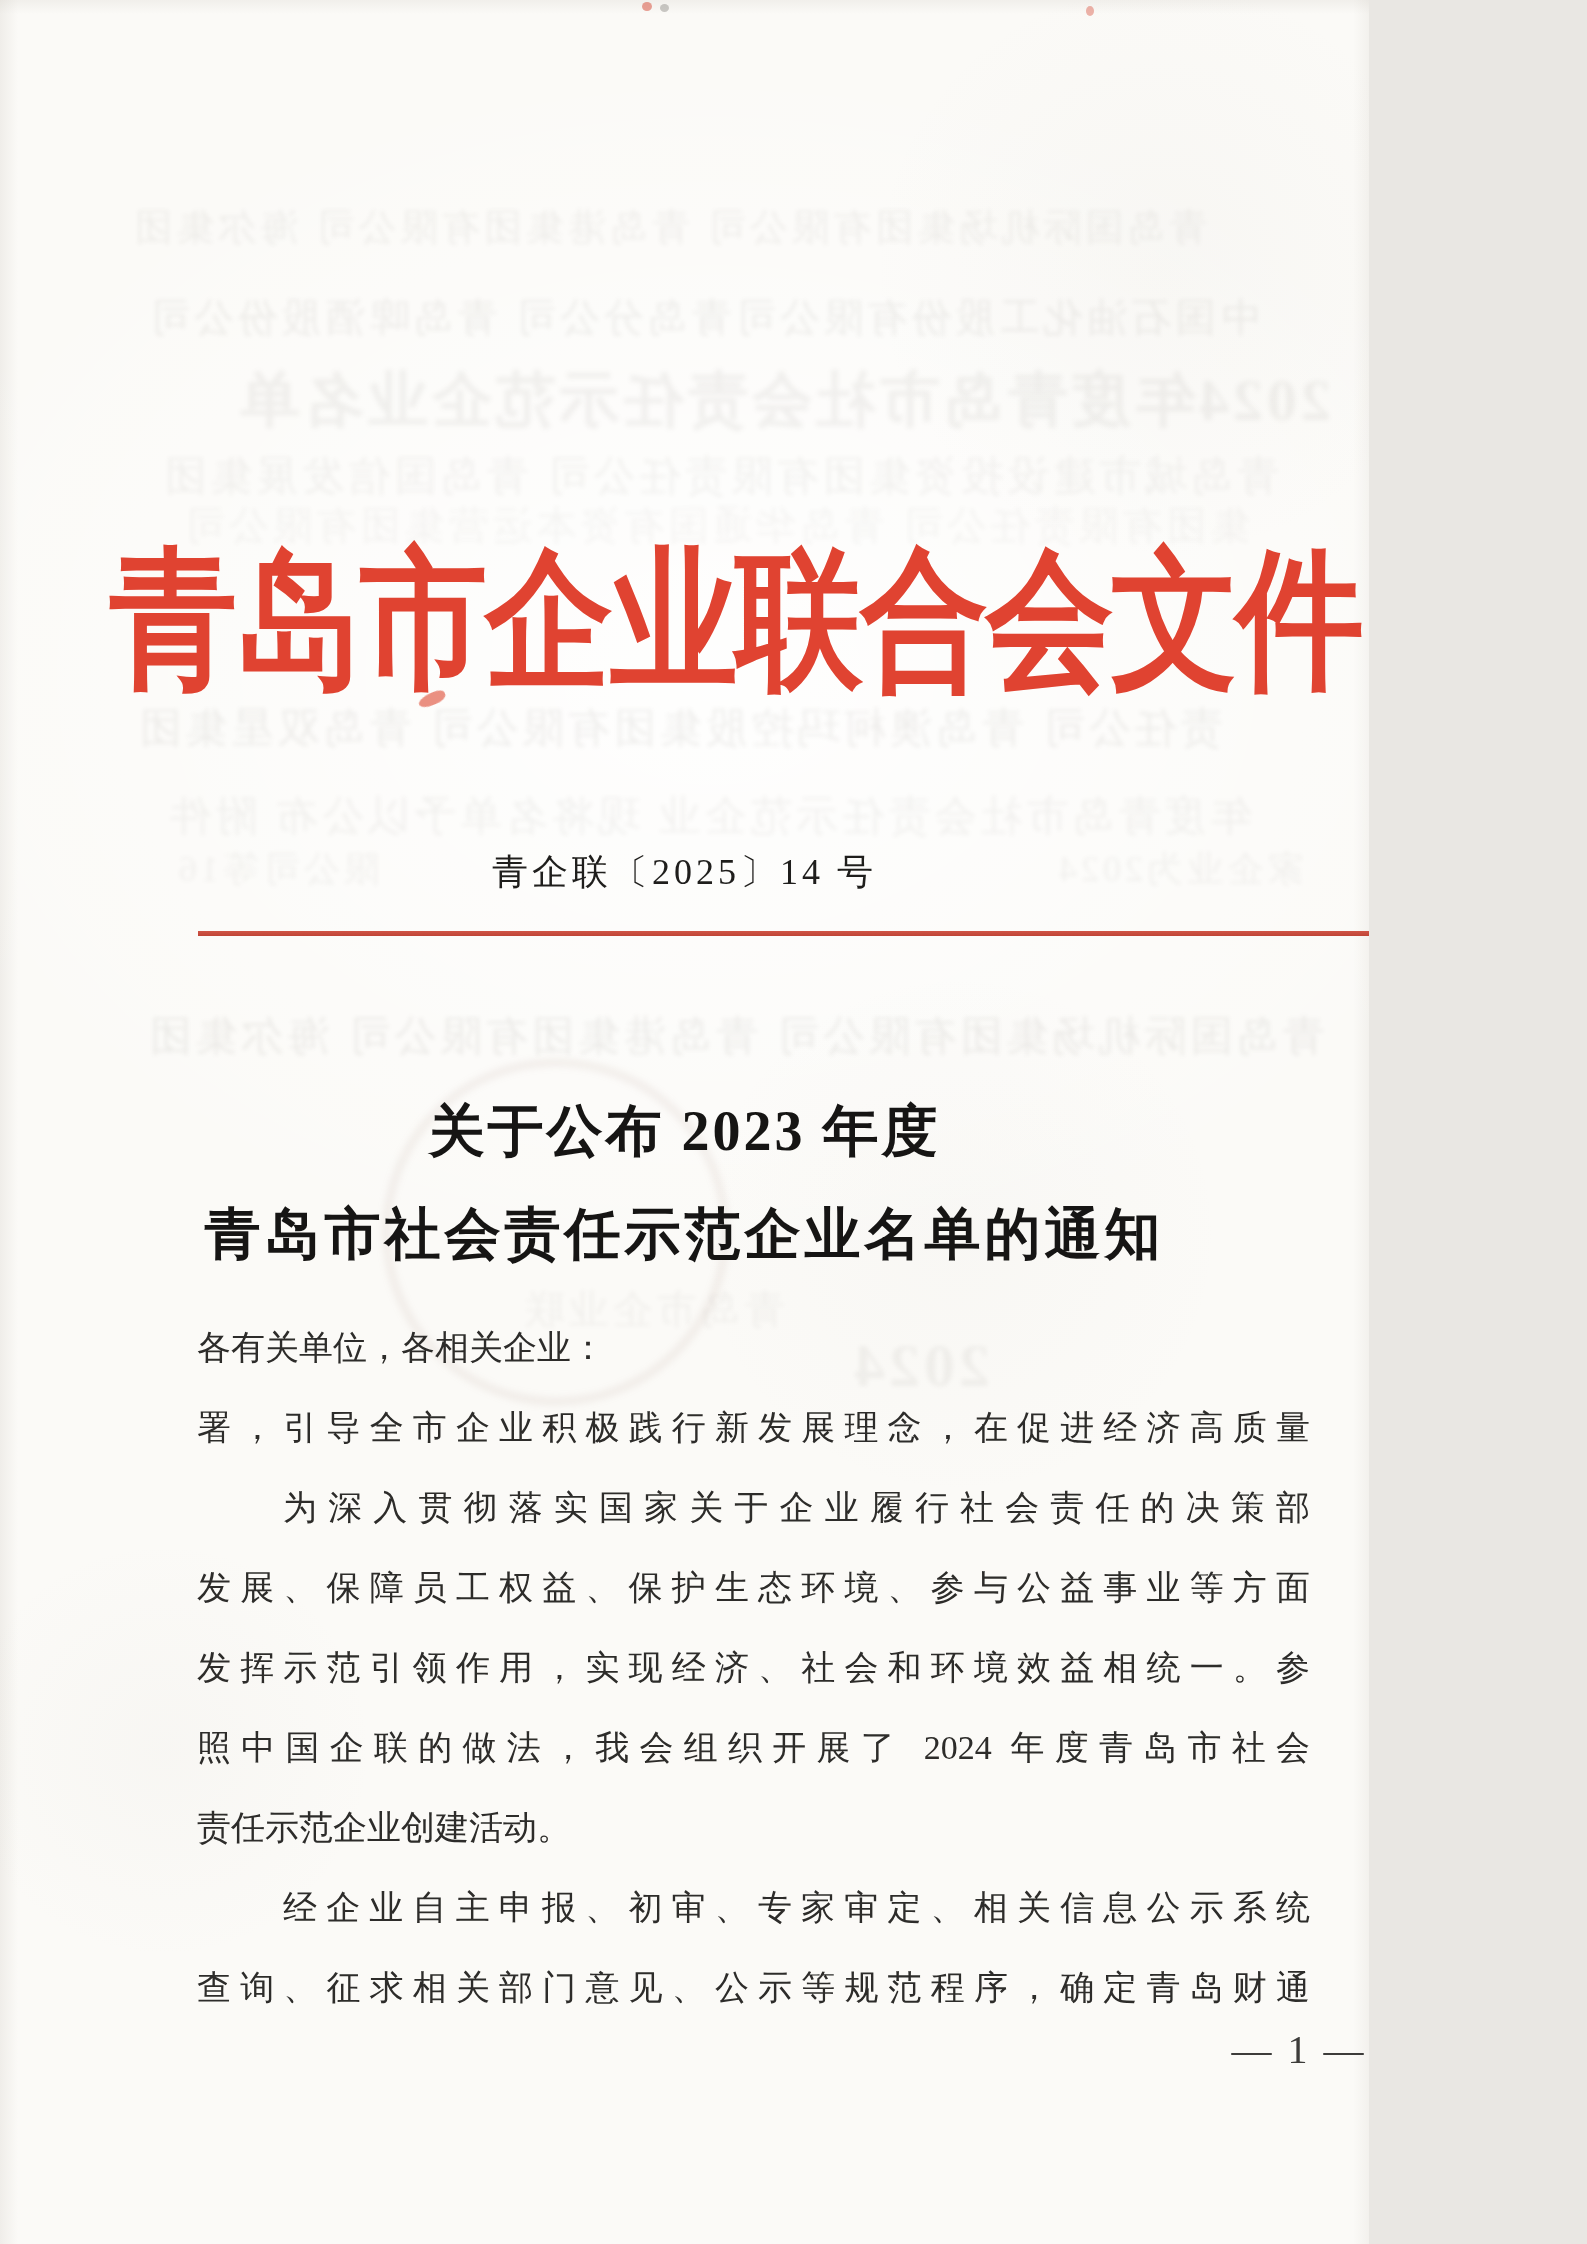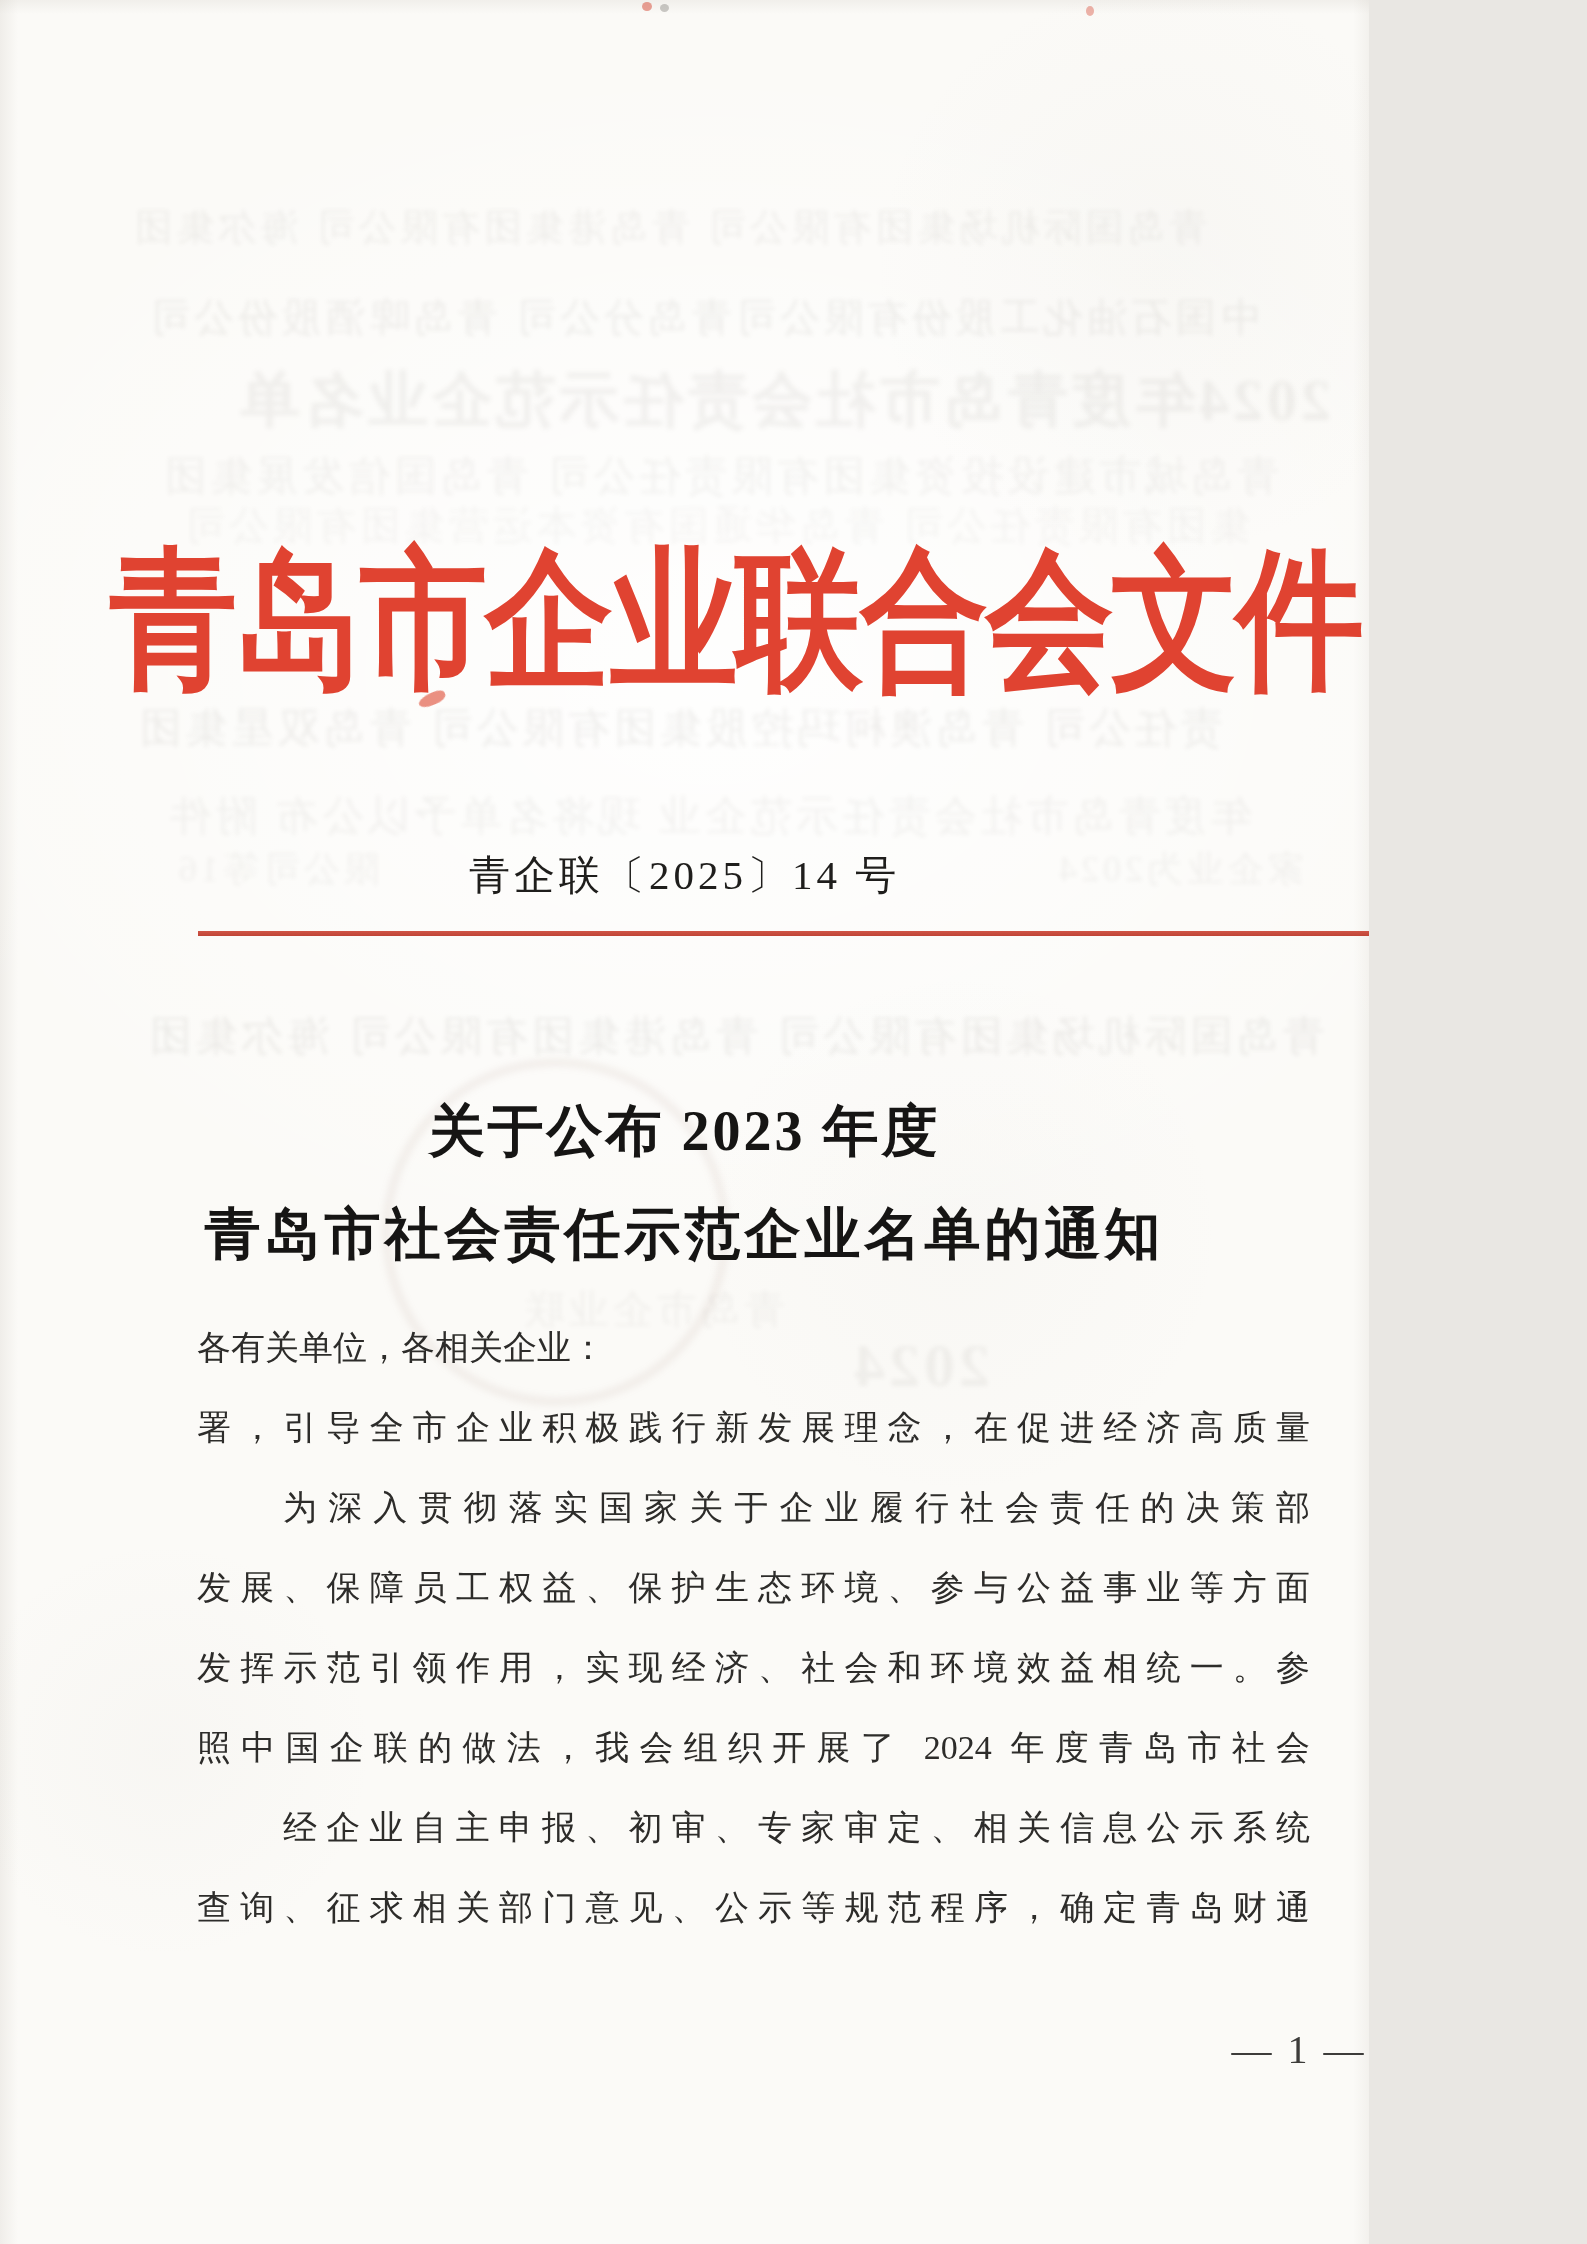--- a/index.html
+++ b/index.html
@@ -52,21 +52,21 @@
     text-align:center;
     font-size:152px;font-weight:bold;line-height:1.12;
     color:#e04331;
     transform:scaleX(0.84);
     letter-spacing:-3px;
     white-space:nowrap;
   }
   .doc-number{
     position:absolute;z-index:2;top:848px;left:0;width:100%;
     text-align:center;
-    font-size:41px;color:#1f1e1c;letter-spacing:4px;
+    font-size:36px;color:#1f1e1c;letter-spacing:4px;
   }
   .red-rule{
     position:absolute;z-index:2;top:931px;left:198px;
     width:1190px;height:5px;
     background:linear-gradient(180deg,#d05546,#bf4436);
   }
   .doc-title{
     position:absolute;z-index:2;left:0;width:100%;
     text-align:center;
     font-weight:bold;color:#161514;
@@ -126,20 +126,21 @@
   <div class="doc-title line1">关于公布 2023 年度</div>
   <div class="doc-title line2">青岛市社会责任示范企业名单的通知</div>
 
   <div class="body-text">
     <div class="line">各有关单位，各相关企业：</div>
     <div class="line fill">署，引导全市企业积极践行新发展理念，在促进经济高质量</div>
     <div class="line fill indent">为深入贯彻落实国家关于企业履行社会责任的决策部</div>
     <div class="line fill">发展、保障员工权益、保护生态环境、参与公益事业等方面</div>
     <div class="line fill">发挥示范引领作用，实现经济、社会和环境效益相统一。参</div>
     <div class="line fill">照中国企联的做法，我会组织开展了 2024 年度青岛市社会</div>
+    <div class="line">责任示范企业创建活动。</div>
     <div class="line fill indent">经企业自主申报、初审、专家审定、相关信息公示系统</div>
     <div class="line fill">查询、征求相关部门意见、公示等规范程序，确定青岛财通</div>
   </div>
 
   <div class="page-number">— 1 —</div>
 
   <div class="texture"></div>
 </div>
 
 </body></html>

